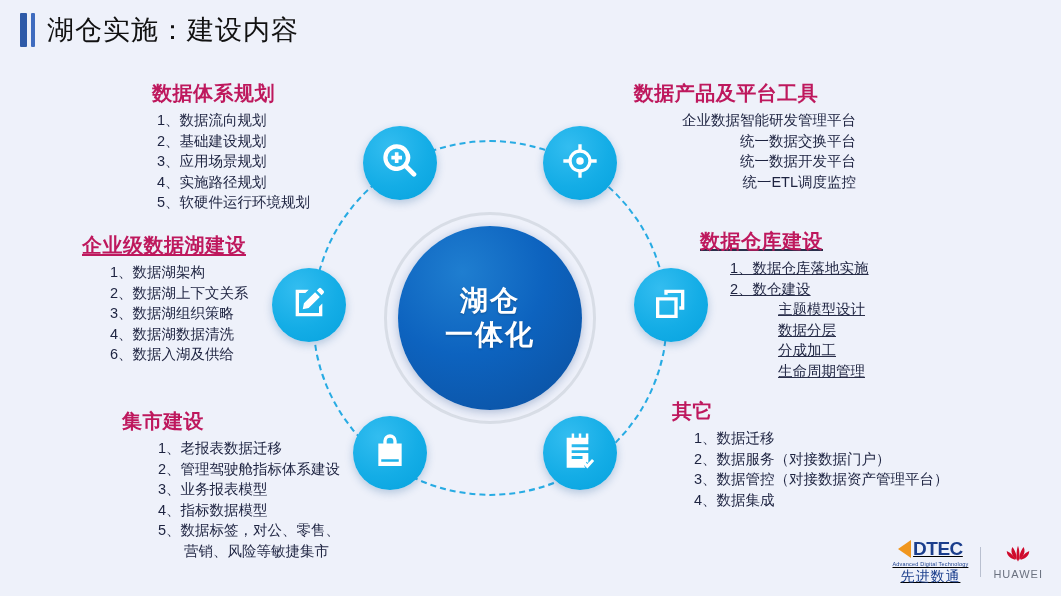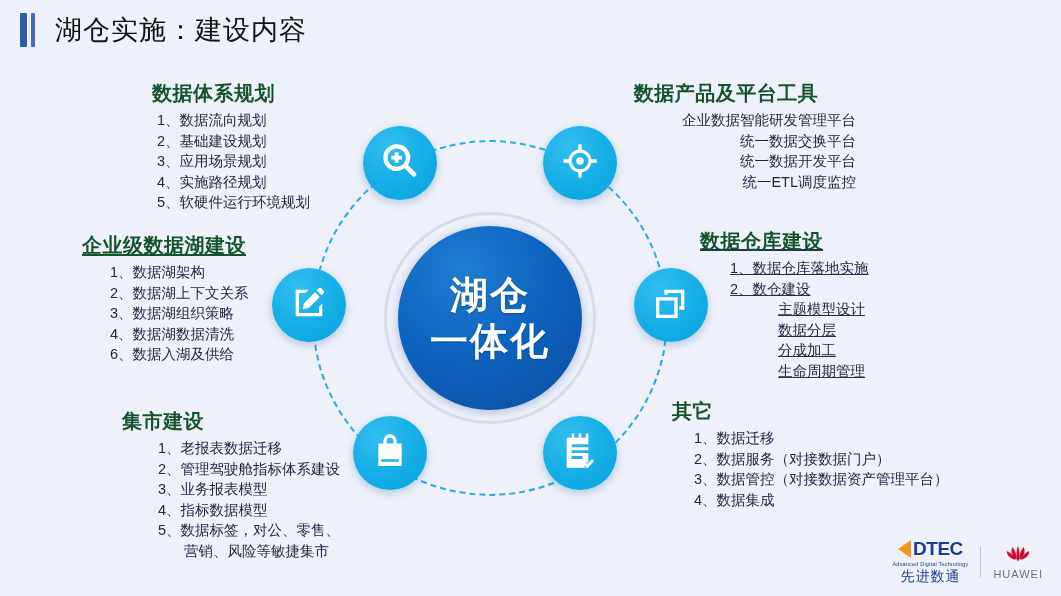--- a/index.html
+++ b/index.html
@@ -11,21 +11,21 @@
   }
   .slide {
     position: relative;
     width: 1061px; height: 596px;
     background: #eef1fa;
   }
 
   
   .title-row {
     position: absolute; left: 20px; top: 12px;
-    display: flex; align-items: center; gap: 20px;
+    display: flex; align-items: center; gap: 12px;
   }
   .title-bars { display: flex; gap: 4px; height: 36px; align-items: center; }
   .bar-thick { width: 7px; height: 34px; background: #2e5aa8; border-radius: 1px; }
   .bar-thin  { width: 4px; height: 34px; background: #3f6cbf; border-radius: 1px; }
   .title-text {
     font-size: 27px; color: #111; letter-spacing: 1px;
     font-family: "Liberation Sans", "DejaVu Sans", sans-serif;
   }
 
   
@@ -50,21 +50,21 @@
   .center-circle {
     position: absolute; left: 108px; top: 108px;
     width: 184px; height: 184px;
     border-radius: 50%;
     background: radial-gradient(circle at 35% 25%, #1f7ed0 0%, #0d63bf 45%, #0b4f9e 100%);
     display: flex; flex-direction: column;
     align-items: center; justify-content: center;
     box-shadow: 0 2px 10px rgba(20,60,130,.30);
   }
   .center-circle span {
-    color: #fff; font-size: 38px; font-weight: bold;
+    color: #fff; font-size: 28px; font-weight: bold;
     line-height: 1.22; letter-spacing: 2px;
     text-shadow: 0 1px 2px rgba(0,0,0,.25);
     text-align: center;
   }
 
   
   .icon-bubble {
     position: absolute;
     width: 74px; height: 74px;
     border-radius: 50%;
@@ -77,21 +77,21 @@
   .ic-tl { left: 73px;  top: 8px;   }
   .ic-tr { left: 253px; top: 8px;   }
   .ic-l  { left: -18px; top: 150px; }
   .ic-r  { left: 344px; top: 150px; }
   .ic-bl { left: 63px;  top: 298px; }
   .ic-br { left: 253px; top: 298px; }
 
   
   .block { position: absolute; color: #2a2f4a; }
   .block h3 {
-    color: #14532d; font-size: 20px; font-weight: bold;
+    color: #be185d; font-size: 20px; font-weight: bold;
     letter-spacing: .5px; margin-bottom: 3px;
     white-space: nowrap;
   }
   .block h3.underlined { text-decoration: underline; text-underline-offset: 2px; }
   .block ul { list-style: none; }
   .block li {
     font-size: 14.5px; line-height: 1.42; color: #1d2340;
     white-space: nowrap;
   }
   .block li.sub { padding-left: 48px; }
@@ -114,21 +114,21 @@
   .b-bot-left ul { padding-left: 36px; }
 
   .b-bot-right  { left: 672px; top: 398px; }
   .b-bot-right ul { padding-left: 22px; }
 
   
   .logos {
     position: absolute; right: 18px; bottom: 10px;
     display: flex; align-items: center; gap: 12px;
   }
-  .logo-dtec { display: flex; flex-direction: column; align-items: center; }
+  .logo-dtec { display: flex; flex-direction: column; align-items: center; text-decoration: underline; }
   .dtec-main { display: flex; align-items: center; gap: 2px; }
   .dtec-arrow { width: 0; height: 0;
      border-top: 9px solid transparent; border-bottom: 9px solid transparent;
      border-right: 13px solid #f0961e; }
   .dtec-word { font-size: 19px; font-weight: bold; color: #1b3e8c; letter-spacing: -0.5px;
      font-family: "Liberation Sans", sans-serif; }
   .dtec-sub { font-size: 5.5px; color: #1b3e8c; letter-spacing: .2px; margin-top: 1px; }
   .dtec-cn { font-size: 14px; color: #1b3e8c; margin-top: 1px; letter-spacing: 1px; text-align: center; }
   .logo-div { width: 1px; height: 30px; background: #b9c0d0; }
   .logo-hw { display: flex; flex-direction: column; align-items: center; }

